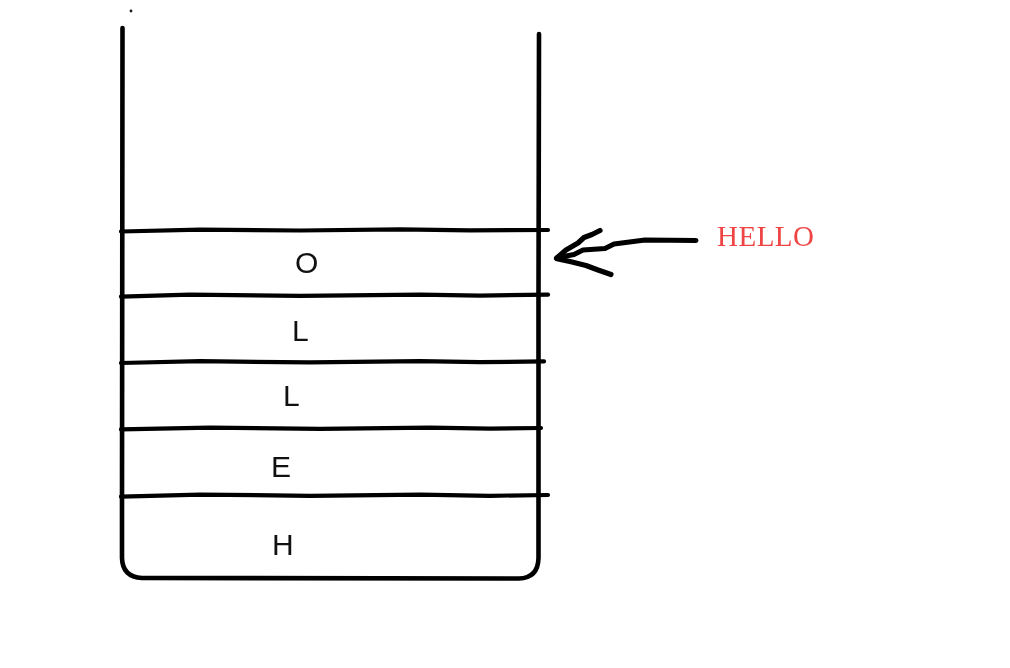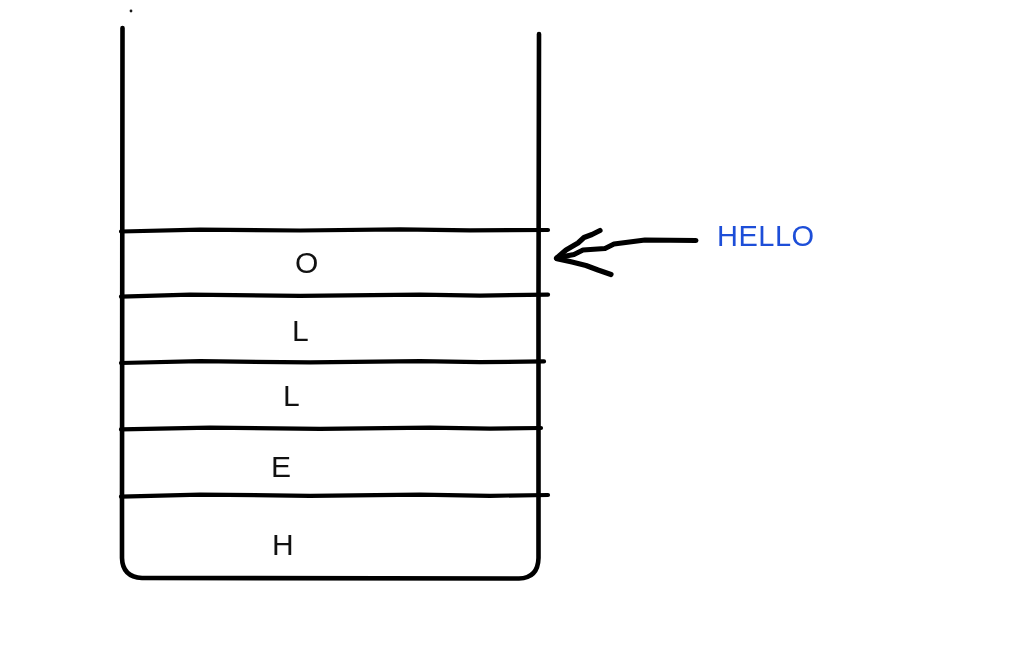--- a/index.html
+++ b/index.html
@@ -29,25 +29,25 @@
     font-size: 30px;
     font-weight: 400;
     color: #111111;
     line-height: 1;
     white-space: pre;
   }
   #annotation-label {
     position: absolute;
     left: 717px;
     top: 222px;
-    font-family: Liberation Sans, sans-serif;
+    font-family: Liberation Serif, serif;
     font-size: 29px;
     letter-spacing: 0.5px;
     font-weight: 400;
-    color: #1d4ed8;
+    color: #ef4444;
     line-height: 1;
     white-space: pre;
   }
 </style>
 </head>
 <body>
 
 <div id="canvas">
 
   <svg id="diagram-svg" viewBox="0 0 1010 668">

